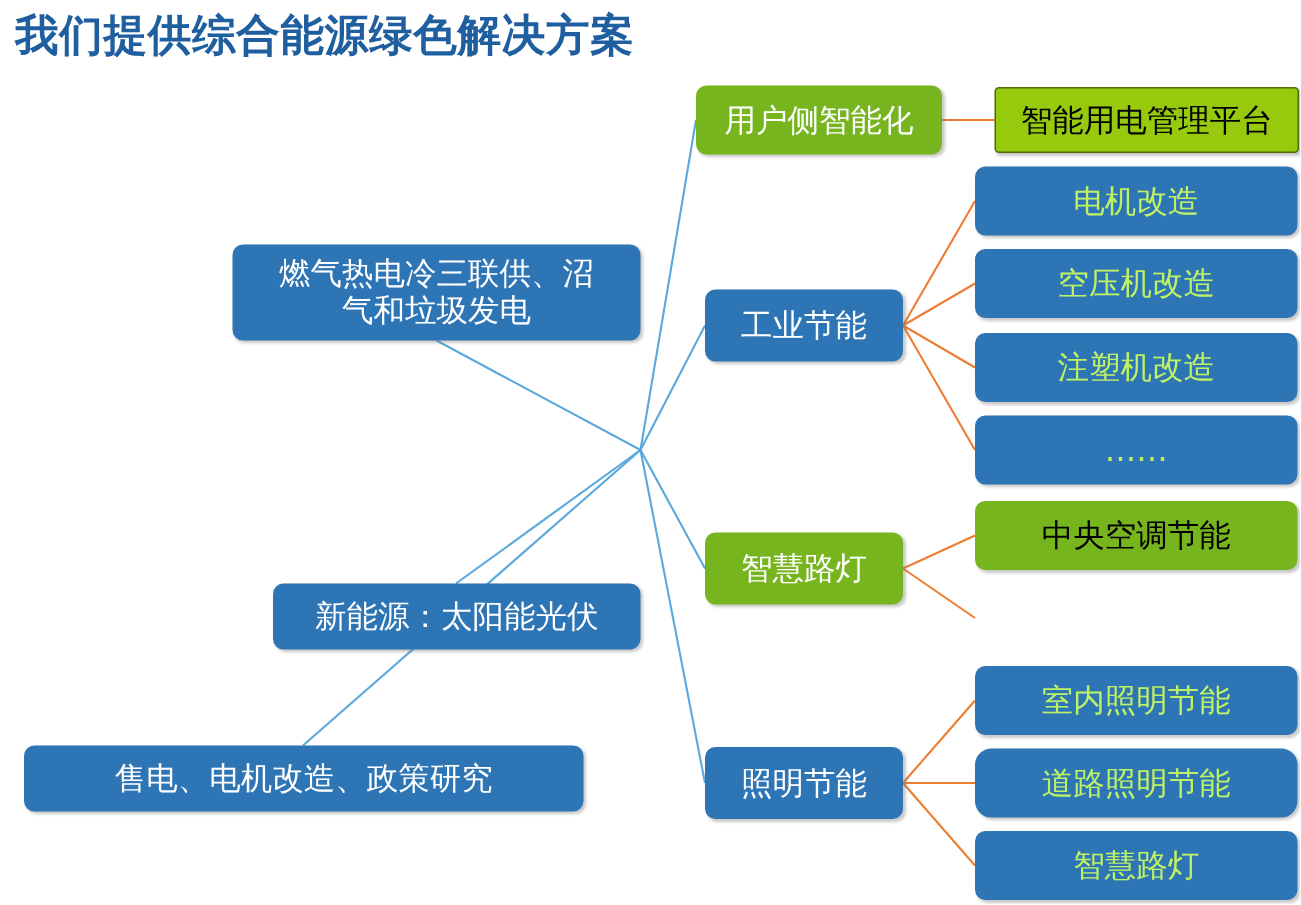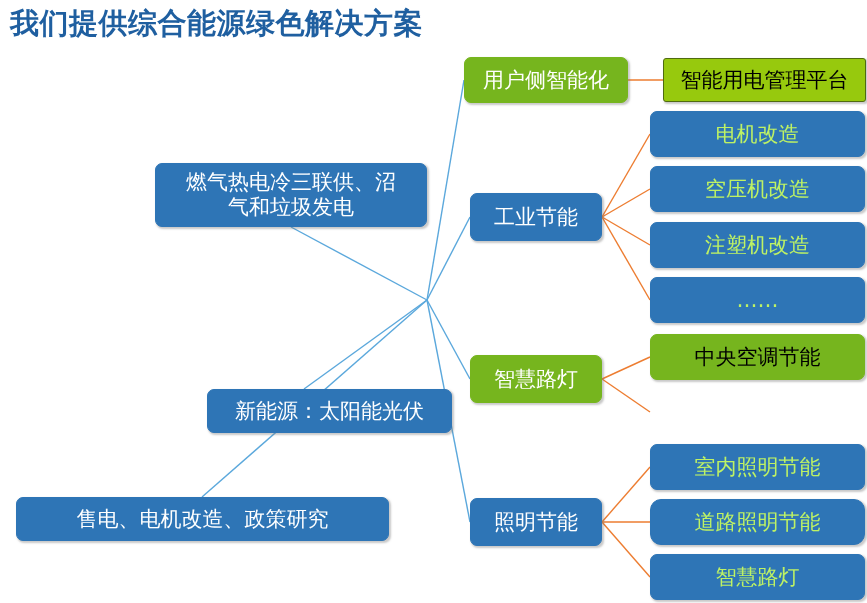--- a/index.html
+++ b/index.html
@@ -134,21 +134,21 @@
       <line x1="602" y1="522" x2="650" y2="577"></line>
     </g>
   </svg>
 
   <div class="title">我们提供综合能源绿色解决方案</div>
 
 
   <div class="node blue-w two-line" style="left:155px; top:163px; width:272px; height:64px;">燃气热电冷三联供、沼
 气和垃圾发电</div>
 
-  <div class="node blue-w" style="left:182px; top:389px; width:245px; height:44px;margin-left:25px;">新能源：太阳能光伏</div>
+  <div class="node blue-w" style="left:182px; top:389px; width:245px; height:44px;">新能源：太阳能光伏</div>
 
   <div class="node blue-w" style="left:16px; top:497px; width:373px; height:44px;">售电、电机改造、政策研究</div>
 
   <div class="node green-w" style="left:464px; top:57px; width:164px; height:46px;">用户侧智能化</div>
   <div class="node lime-k" style="left:663px; top:58px; width:203px; height:44px;">智能用电管理平台</div>
 
   <div class="node blue-w" style="left:470px; top:193px; width:132px; height:48px;">工业节能</div>
   <div class="node blue-k" style="left:650px; top:111px; width:215px; height:46px;">电机改造</div>
   <div class="node blue-k" style="left:650px; top:166px; width:215px; height:46px;">空压机改造</div>
   <div class="node blue-k" style="left:650px; top:222px; width:215px; height:46px;">注塑机改造</div>

